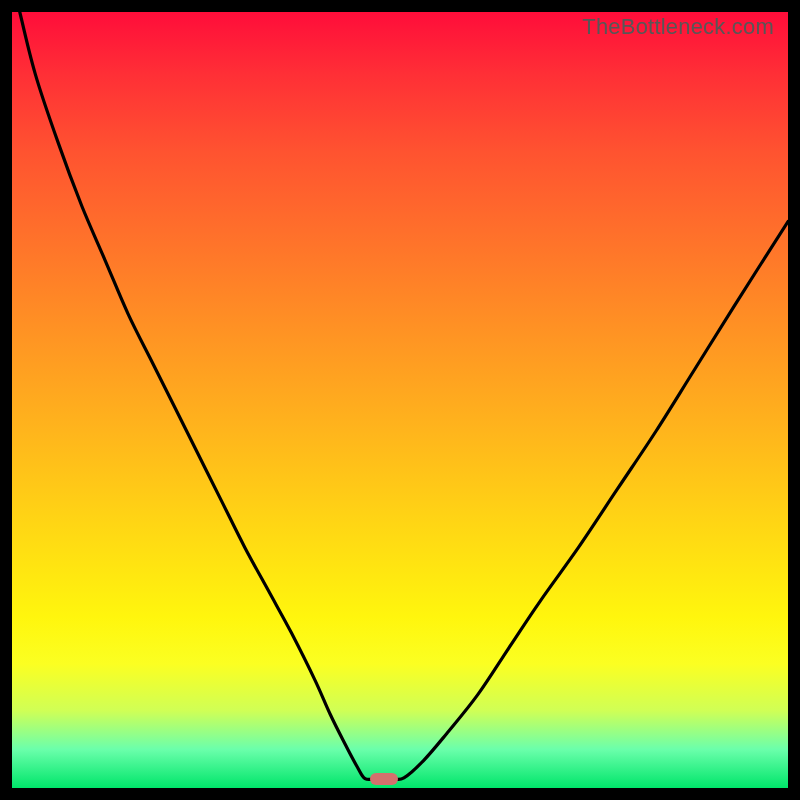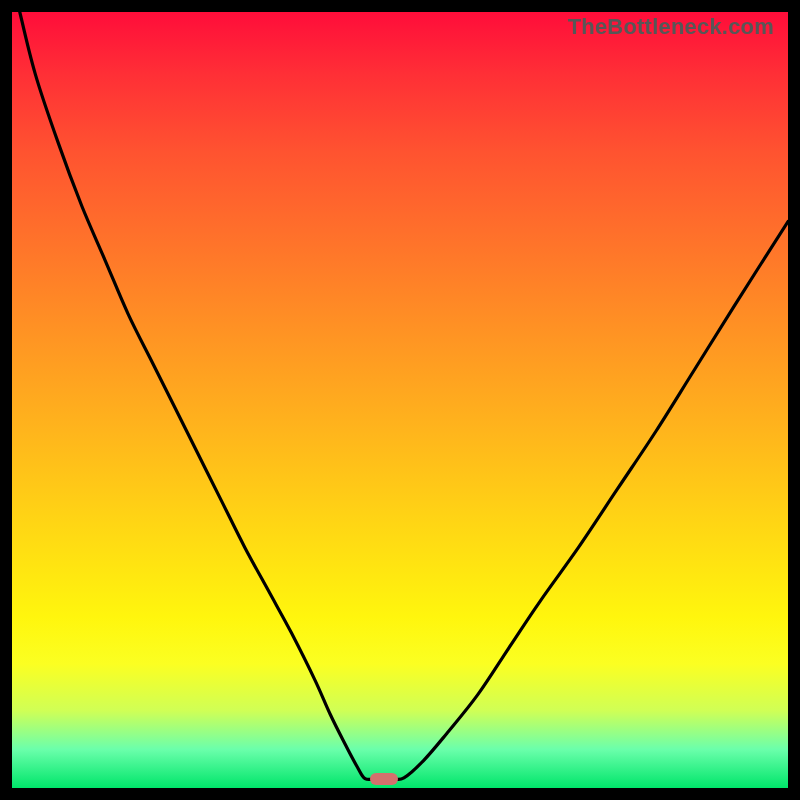--- a/index.html
+++ b/index.html
@@ -38,21 +38,21 @@
       #6bffab 95%,
       #00e56a 100%
     );
   }
   .credit {
     position: absolute;
     top: 2px;
     right: 14px;
     color: #575757;
     font-size: 22px;
-    font-weight: 700;
+    font-weight: 400;
     letter-spacing: 0.2px;
     text-align: center;
     pointer-events: none;
   }
   .curve {
     position: absolute;
     inset: 0;
     pointer-events: none;
   }
   .minmark {

